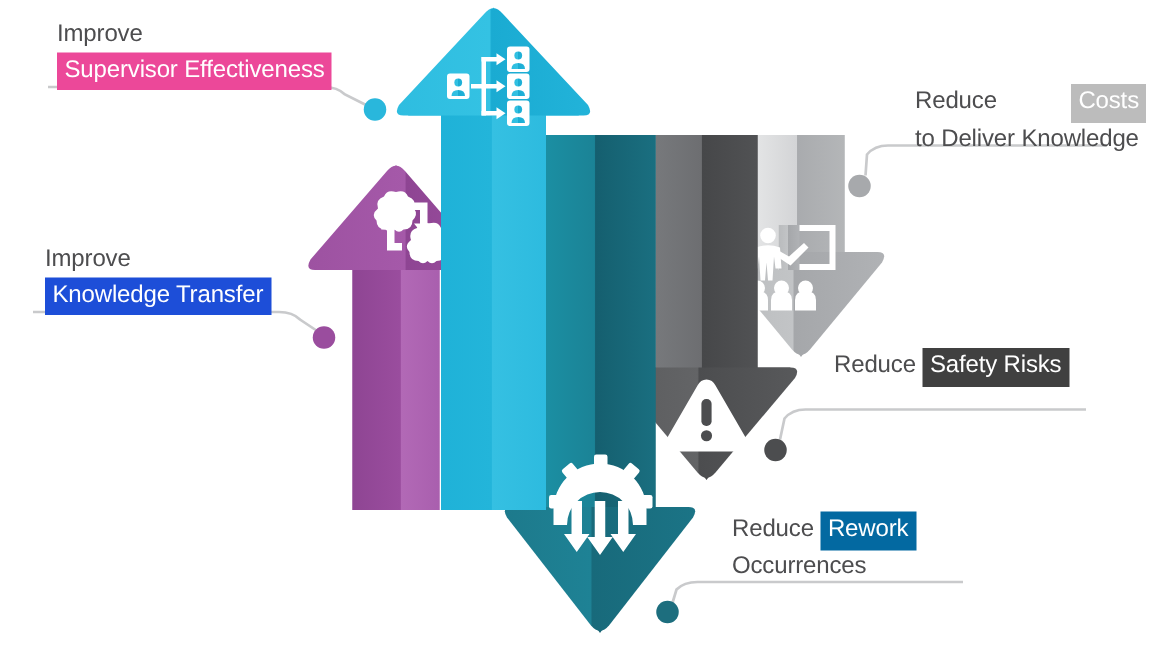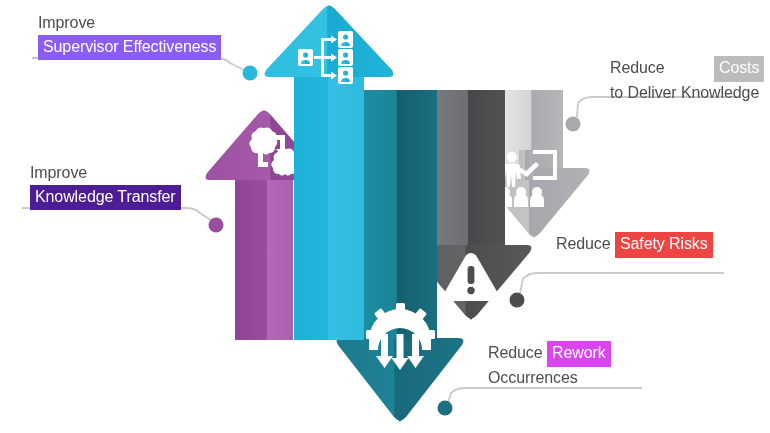--- a/index.html
+++ b/index.html
@@ -33,25 +33,25 @@
     letter-spacing: -0.1px;
     white-space: nowrap;
   }
   .label .ln { display: block; }
   .label.right-al { text-align: left; }
   .hl {
     display: inline-block;
     color: #ffffff;
     padding: 1px 5px 2px 5px;
   }
-  .hl-cyan   { background: #8b5cf6; text-align: center; }
-  .hl-purple { background: #4c1d95; }
+  .hl-cyan   { background: #ec4899; text-align: center; }
+  .hl-purple { background: #1d4ed8; }
   .hl-gray-l { background: #bcbcbc; margin-left: 45px; }
-  .hl-gray-d { background: #ef4444; }
-  .hl-teal   { background: #d946ef; }
+  .hl-gray-d { background: #404040; }
+  .hl-teal   { background: #0369a1; }
 
   #lbl-supervisor { left: 38px;  top: 12px;  }
   #lbl-knowledge  { left: 30px;  top: 162px; }
   #lbl-costs      { left: 610px; top: 56px;  }
   #lbl-safety     { left: 556px; top: 232px; }
   #lbl-rework     { left: 488px; top: 341px; }
 </style>
 </head>
 <body>
 

